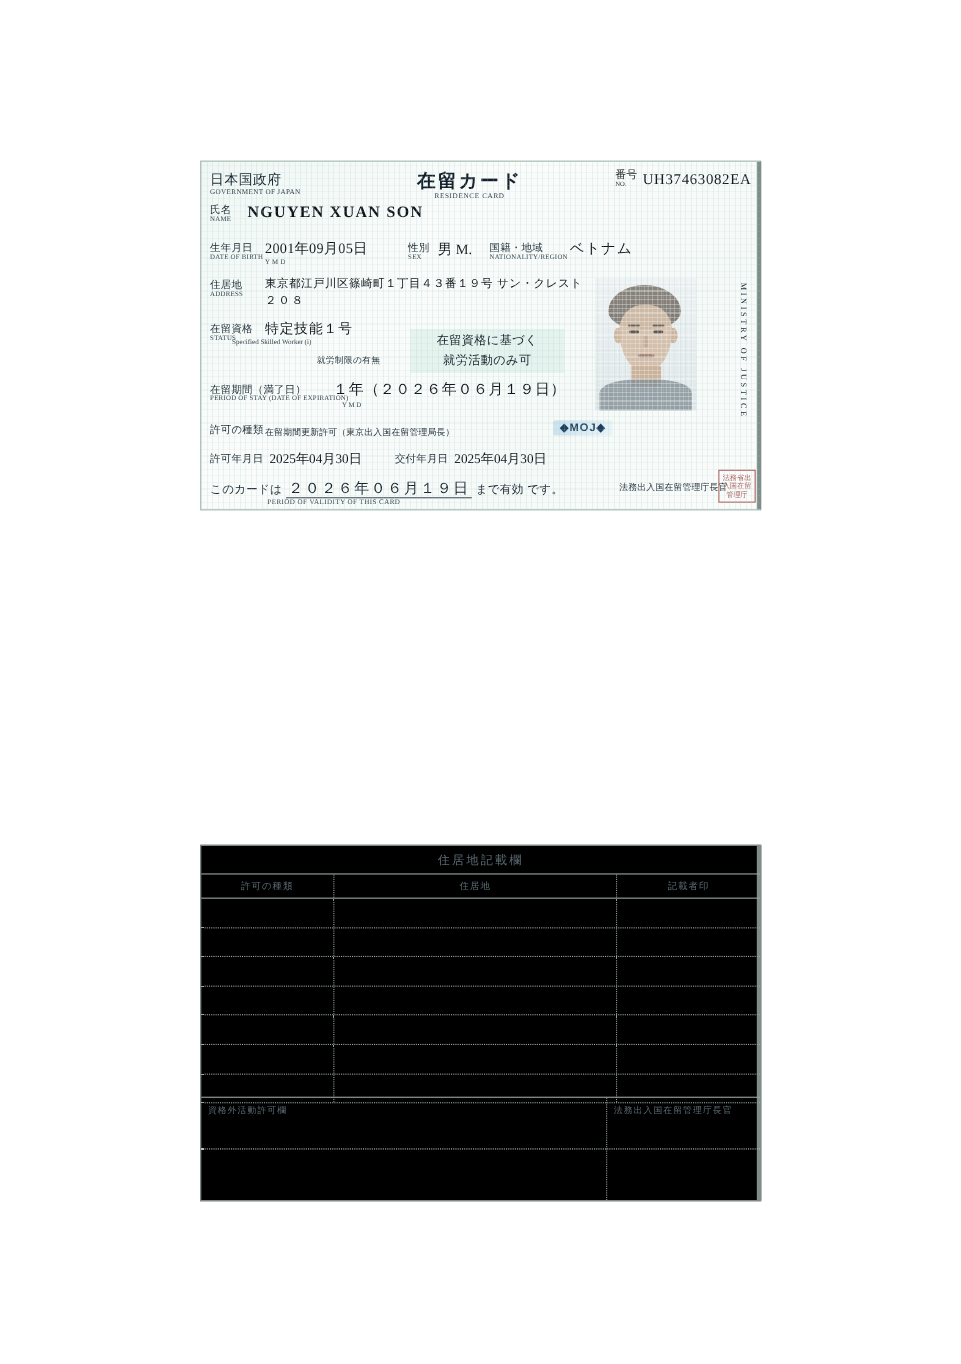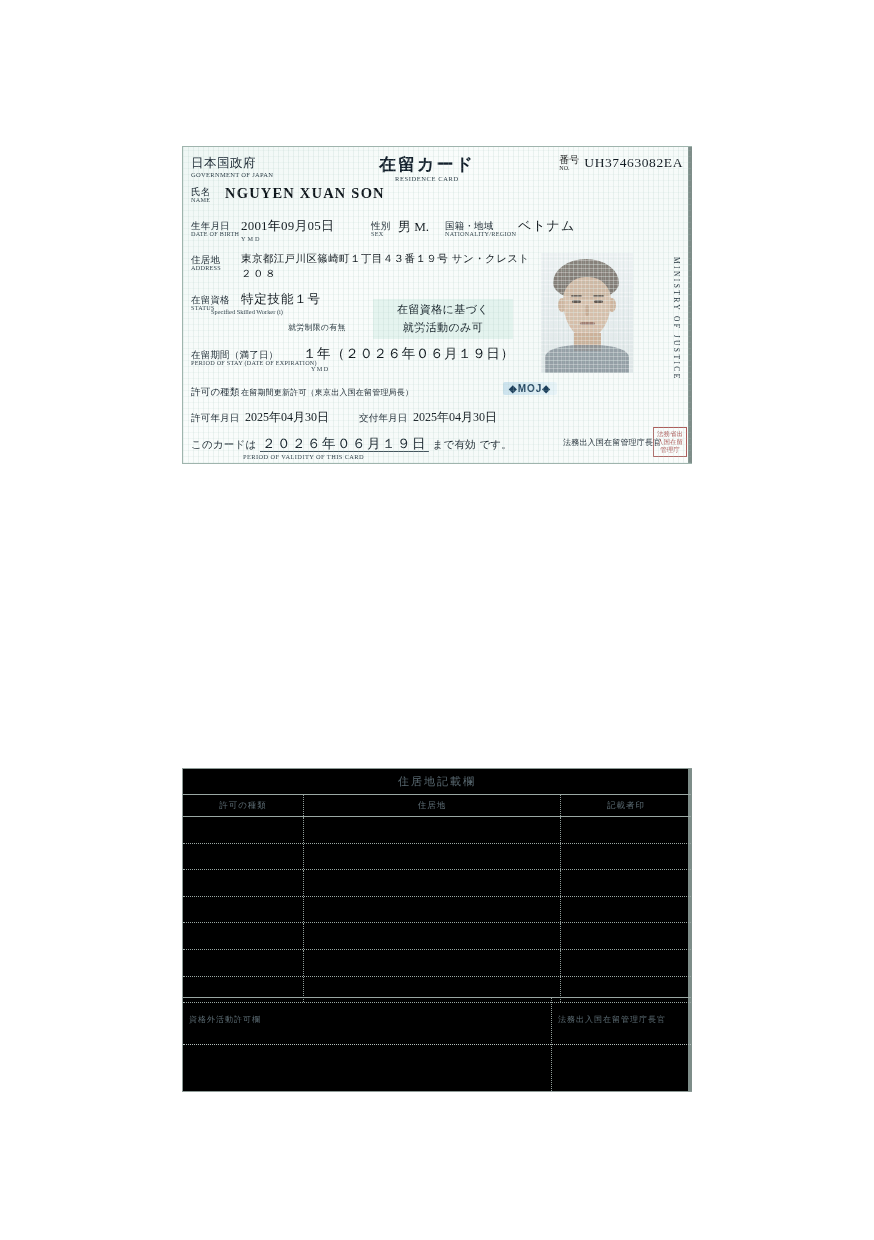--- a/index.html
+++ b/index.html
@@ -397,21 +397,21 @@
     width:368px;
     border-right:1px dotted #8f9c98;
     position:relative;
   }
   #lower-right{
     flex:1;
     position:relative;
   }
   .lower-cap{
     position:absolute;
-    left:6px; top:16px;
+    left:6px; top:6px;
     font-family:Liberation Sans, sans-serif;
     font-size:8px;
     letter-spacing:1px;
     color:#5d6d75;
   }
   .midline{
     position:absolute;
     left:0; right:0; top:46px;
     border-top:1px dotted #b3bfbb;
   }

